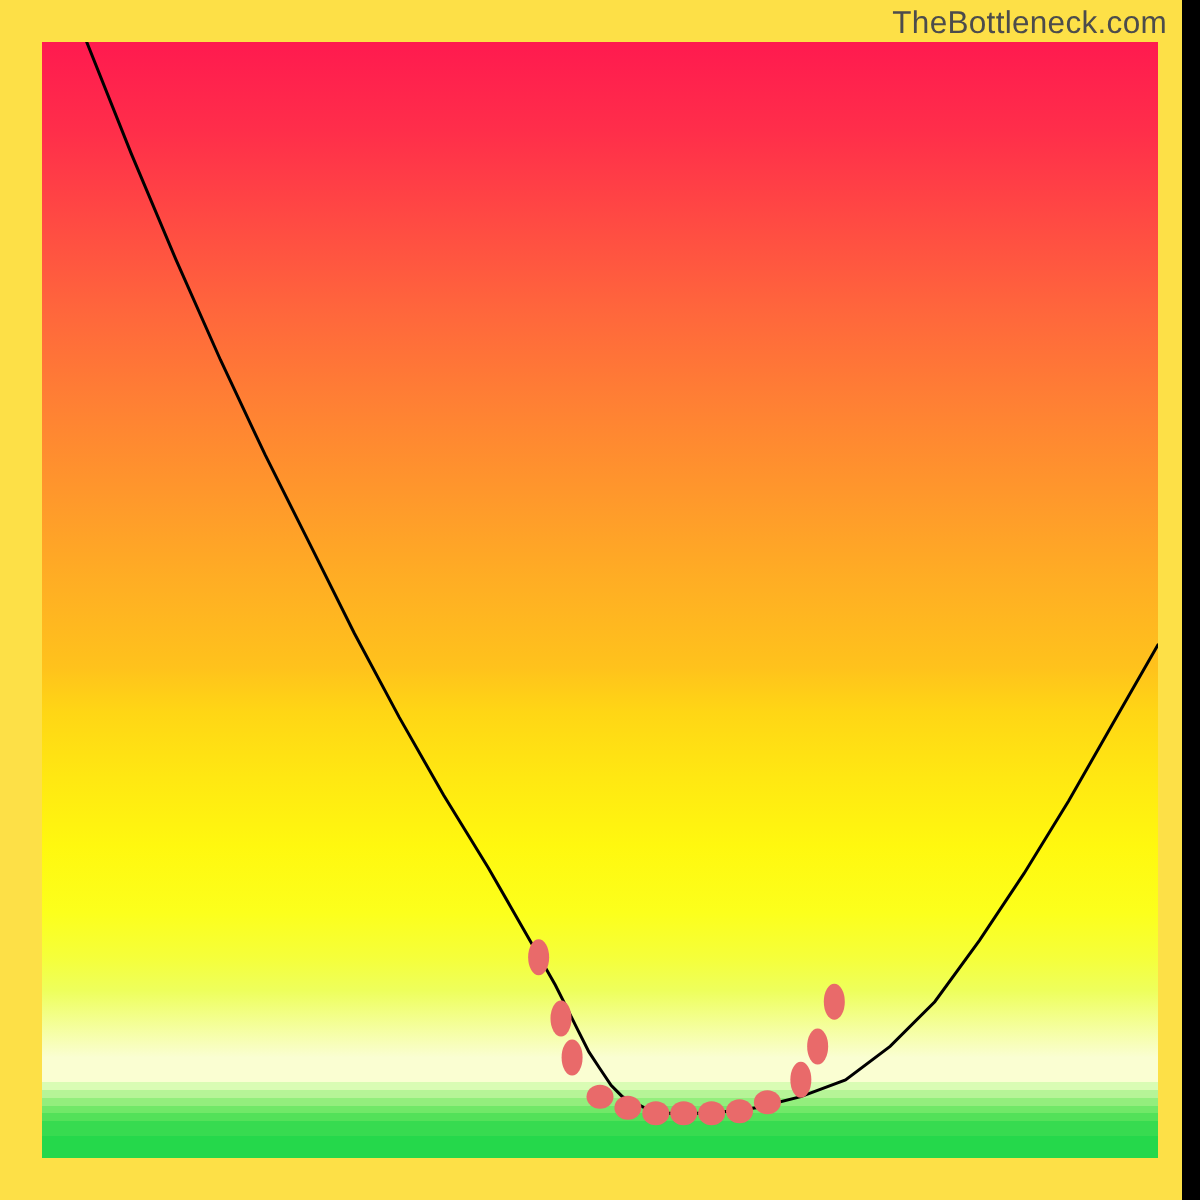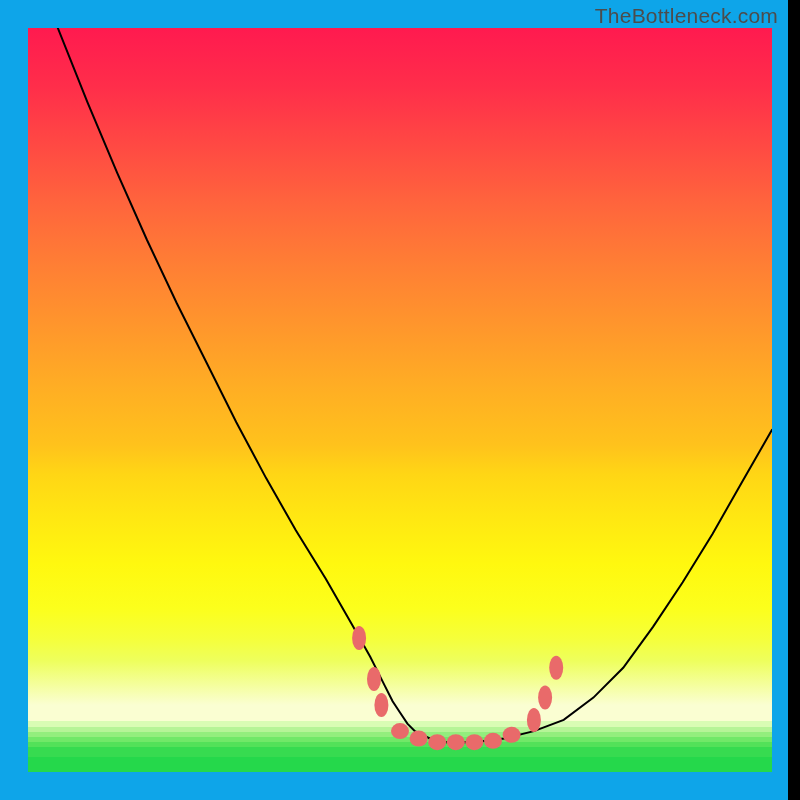--- a/index.html
+++ b/index.html
@@ -10,21 +10,21 @@
     overflow: hidden;
     background: #000;
     font-family: Arial, Helvetica, sans-serif;
   }
   .frame {
     position: absolute;
     top: 0;
     left: 0;
     width: 788px;
     height: 800px;
-    background: #0ea5e9;
+    background: #fde047;
   }
   .plot {
     position: absolute;
     top: 28px;
     left: 28px;
     width: 744px;
     height: 744px;
   }
   .gradient {
     position: absolute;

